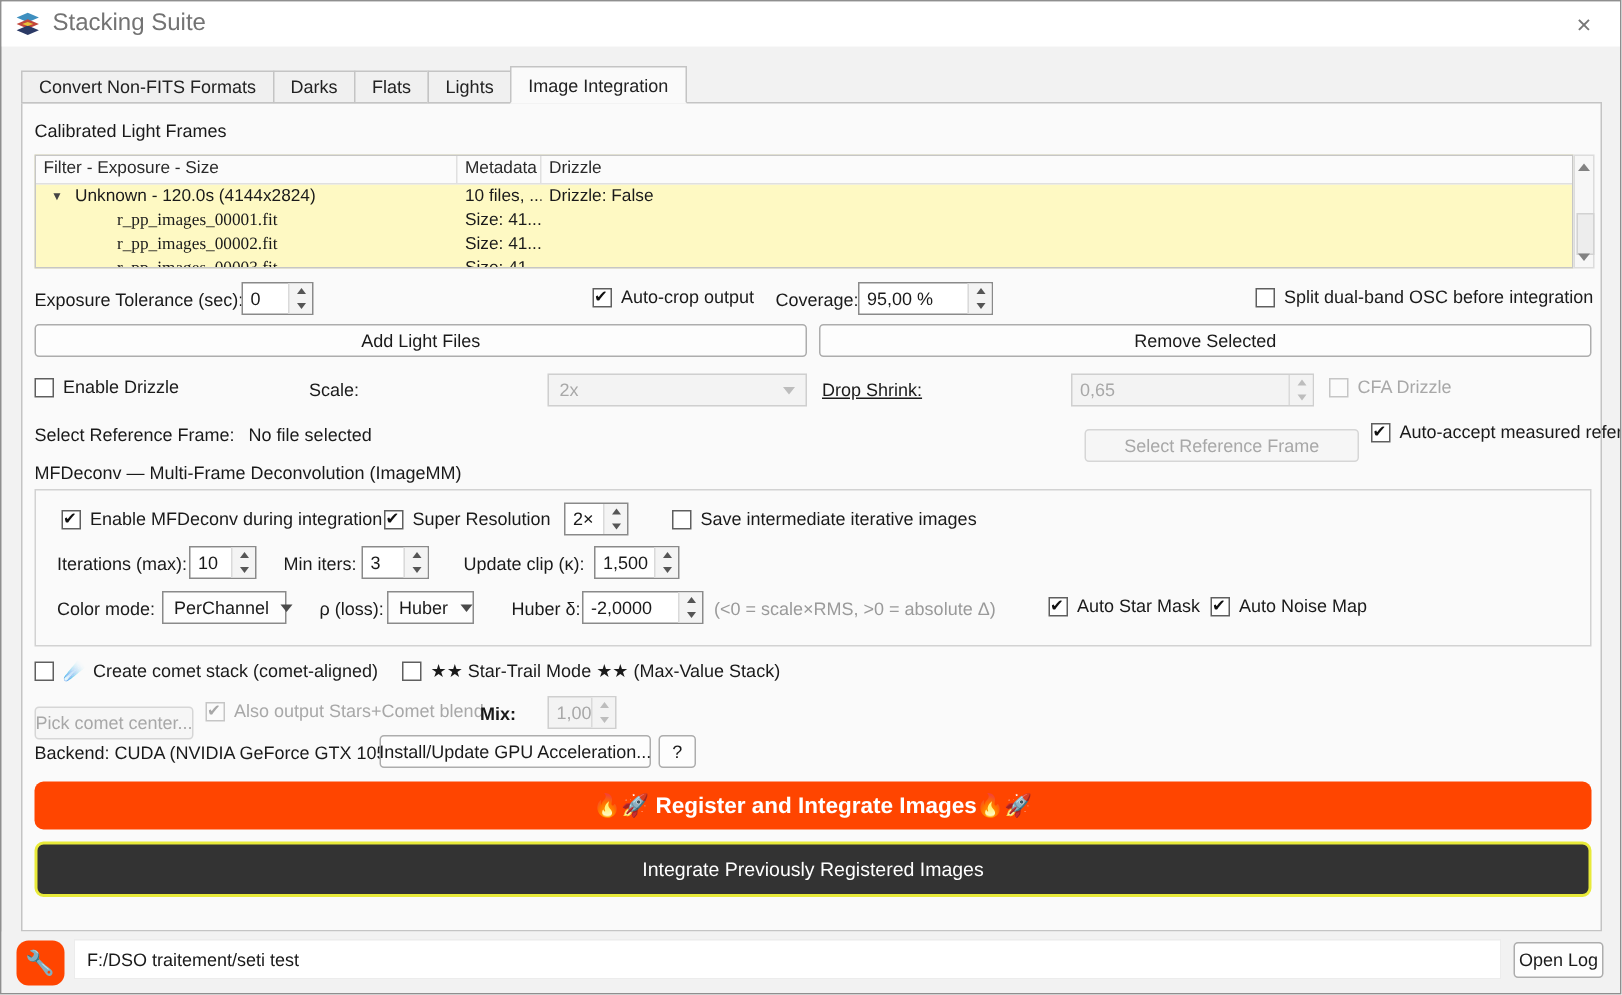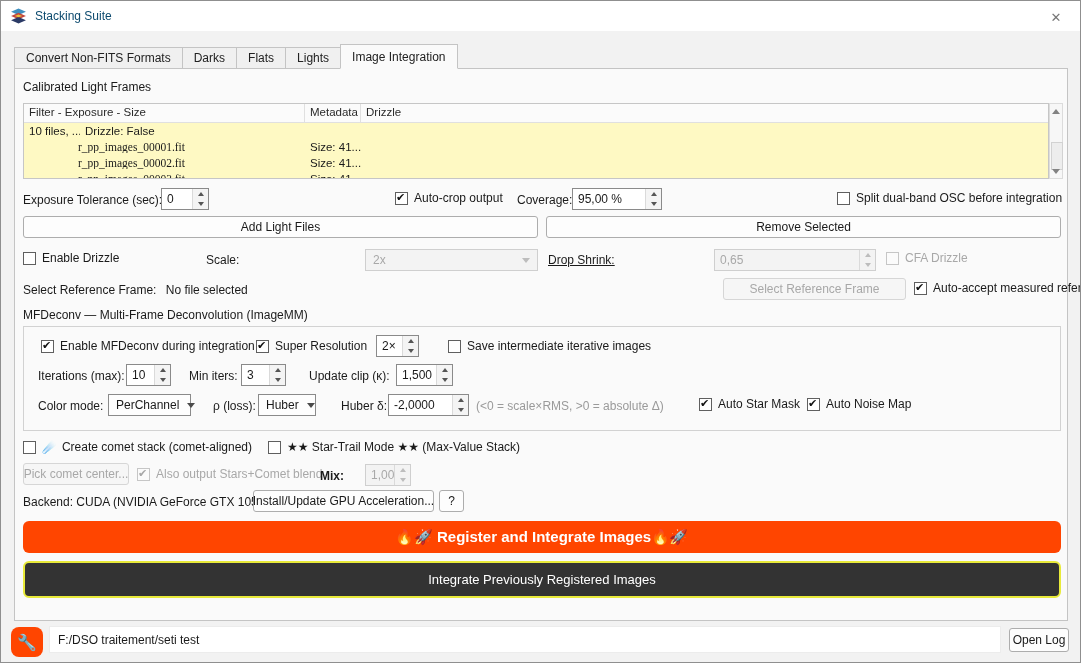--- a/index.html
+++ b/index.html
@@ -1,20 +1,20 @@
 <!DOCTYPE html>
 <html><head>
 <meta charset="utf-8">
 <style>
   html,body{margin:0;padding:0;background:#d8d8d8;font-family:"Liberation Sans","DejaVu Sans",sans-serif;}
   .window{position:relative;width:1081px;height:663px;background:#f2f2f2;border:1px solid #8f8f8f;box-sizing:border-box;overflow:hidden;color:#1a1a1a;font-size:12px;}
   
   .titlebar{position:absolute;left:0;top:0;width:100%;height:30px;background:#ffffff;display:flex;align-items:center;padding-left:9px;box-sizing:border-box;}
   .app-icon{width:17px;height:17px;margin-right:8px;flex:none;}
-  .win-title{color:#0c4a6e;font-size:12px;}
+  .win-title{color:#737373;font-size:16px;}
   .close-btn{position:absolute;right:14px;top:6px;width:20px;height:20px;display:flex;align-items:center;justify-content:center;color:#777;font-size:13px;cursor:default;}
   
   .tabbar{position:absolute;left:13px;top:43px;height:25px;display:flex;align-items:flex-end;z-index:3;}
   .tab{height:22px;box-sizing:border-box;border:1px solid #c4c4c4;background:#f0f0f0;padding:4px 11px;display:flex;align-items:center;margin-right:-1px;font-size:12px;color:#222;}
   .tab.active{height:25px;background:#fafafa;border-bottom:1px solid #fafafa;z-index:4;position:relative;}
   
   .panel{position:absolute;left:13px;top:67px;width:1054px;height:553px;background:#fafafa;border:1px solid #c4c4c4;box-sizing:border-box;}
   .abs{position:absolute;}
   .lbl{font-size:12px;color:#1a1a1a;white-space:nowrap;}
   .hint{color:#9a9a9a;}
@@ -55,21 +55,21 @@
   .spin.disabled .arrows{background:#f3f3f3;}
   .spin.disabled .sp-up{border-bottom-color:#bdbdbd;}
   .spin.disabled .sp-dn{border-top-color:#bdbdbd;}
   
   .combo{display:inline-flex;align-items:center;justify-content:space-between;height:22px;border:1px solid #8a8a8a;background:#fdfdfd;padding:0 7px;box-sizing:border-box;font-size:12px;white-space:nowrap;}
   .combo .carrow{width:0;height:0;border-left:4px solid transparent;border-right:4px solid transparent;border-top:5px solid #4a4a4a;margin-left:8px;}
   .combo.disabled{background:#f3f3f3;border-color:#cfcfcf;color:#a8a8a8;}
   .combo.disabled .carrow{border-top-color:#bdbdbd;}
   
   .btn{display:flex;align-items:center;justify-content:center;background:#fdfdfd;border:1px solid #adadad;border-radius:3px;font-size:12px;color:#1a1a1a;box-sizing:border-box;white-space:nowrap;cursor:default;}
-  .btn.disabled{color:#a8a8a8;border-color:#d6d6d6;background:#f6f6f6;}
+  .btn.disabled{color:#a8a8a8;border-color:#d6d6d6;background:#f6f6f6;margin-top:8px;}
   .register-btn{position:absolute;left:8px;top:452px;width:1038px;height:32px;border:none;border-radius:6px;color:#fff;font-weight:bold;font-size:15px;display:flex;align-items:center;justify-content:center;}
   .integrate-btn{position:absolute;left:8px;top:492px;width:1038px;height:37px;border-radius:6px;border:2px solid;color:#fff;font-size:13px;display:flex;align-items:center;justify-content:center;box-sizing:border-box;}
   
   .groupbox{position:absolute;left:8px;top:257px;width:1038px;height:105px;border:1px solid #d2d2d2;background:#fafafa;box-sizing:border-box;}
   
   .statusbar{position:absolute;left:0;top:620px;width:100%;height:43px;background:#f2f2f2;}
   .wrench-btn{position:absolute;left:10px;top:6px;width:32px;height:30px;border-radius:8px;display:flex;align-items:center;justify-content:center;font-size:16px;}
   .path-input{position:absolute;left:48px;top:5px;width:952px;height:27px;background:#fff;border:1px solid #ececec;box-sizing:border-box;font-size:12px;color:#1a1a1a;padding:0 8px;font-family:"Liberation Sans","DejaVu Sans",sans-serif;}
   .openlog-btn{position:absolute;left:1008px;top:7px;width:60px;height:24px;}
 </style>
@@ -101,20 +101,21 @@
 
     <div class="abs lbl" style="left:8px;top:11px;">Calibrated Light Frames</div>
 
     <div class="table">
       <div class="thead">
         <div class="th col1">Filter - Exposure - Size</div>
         <div class="th col2">Metadata</div>
         <div class="th col3">Drizzle</div>
       </div>
       <div class="trow">
+        <div class="td col1 rootname"><span class="expander">▼</span><span>Unknown - 120.0s (4144x2824)</span></div>
         <div class="td col2">10 files, ...</div>
         <div class="td col3">Drizzle: False</div>
       </div>
       <div class="trow">
         <div class="td col1 indented">r_pp_images_00001.fit</div>
         <div class="td col2">Size: 41...</div>
         <div class="td col3"></div>
       </div>
       <div class="trow">
         <div class="td col1 indented">r_pp_images_00002.fit</div>

